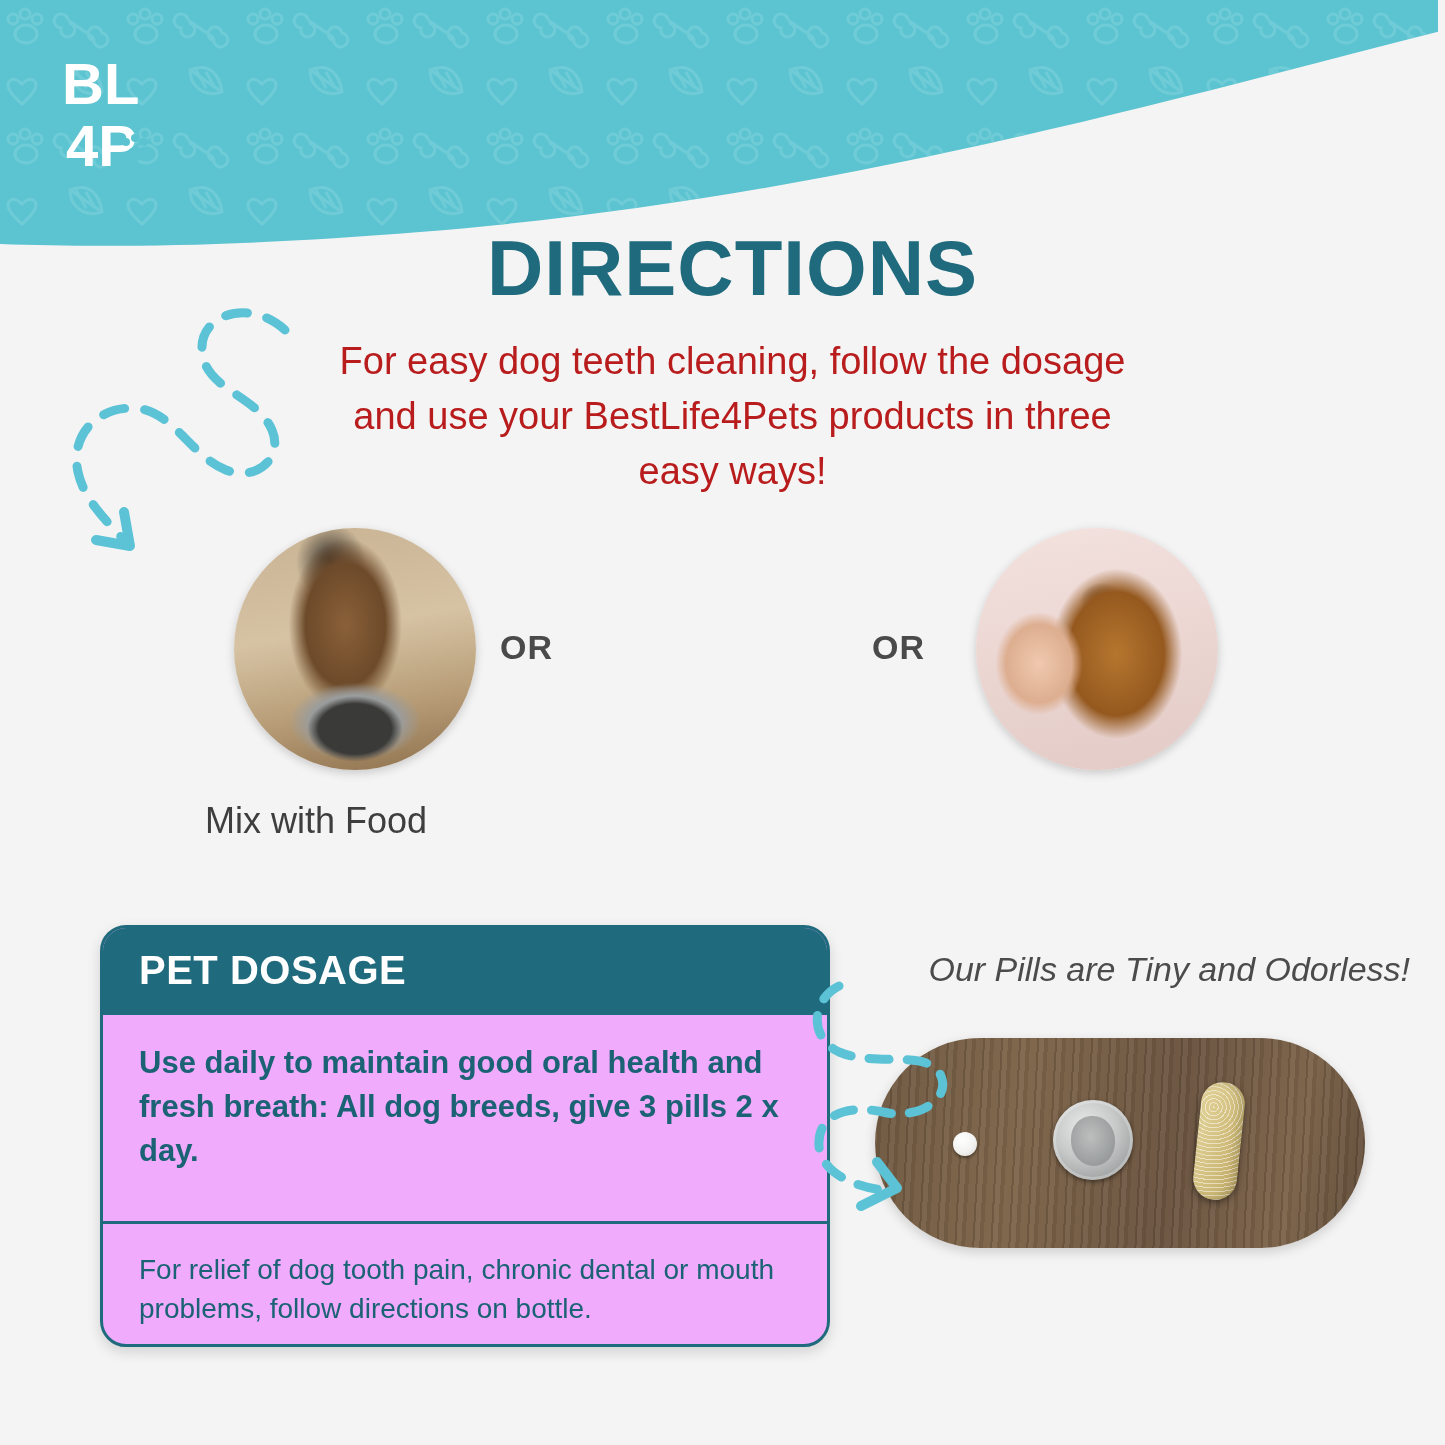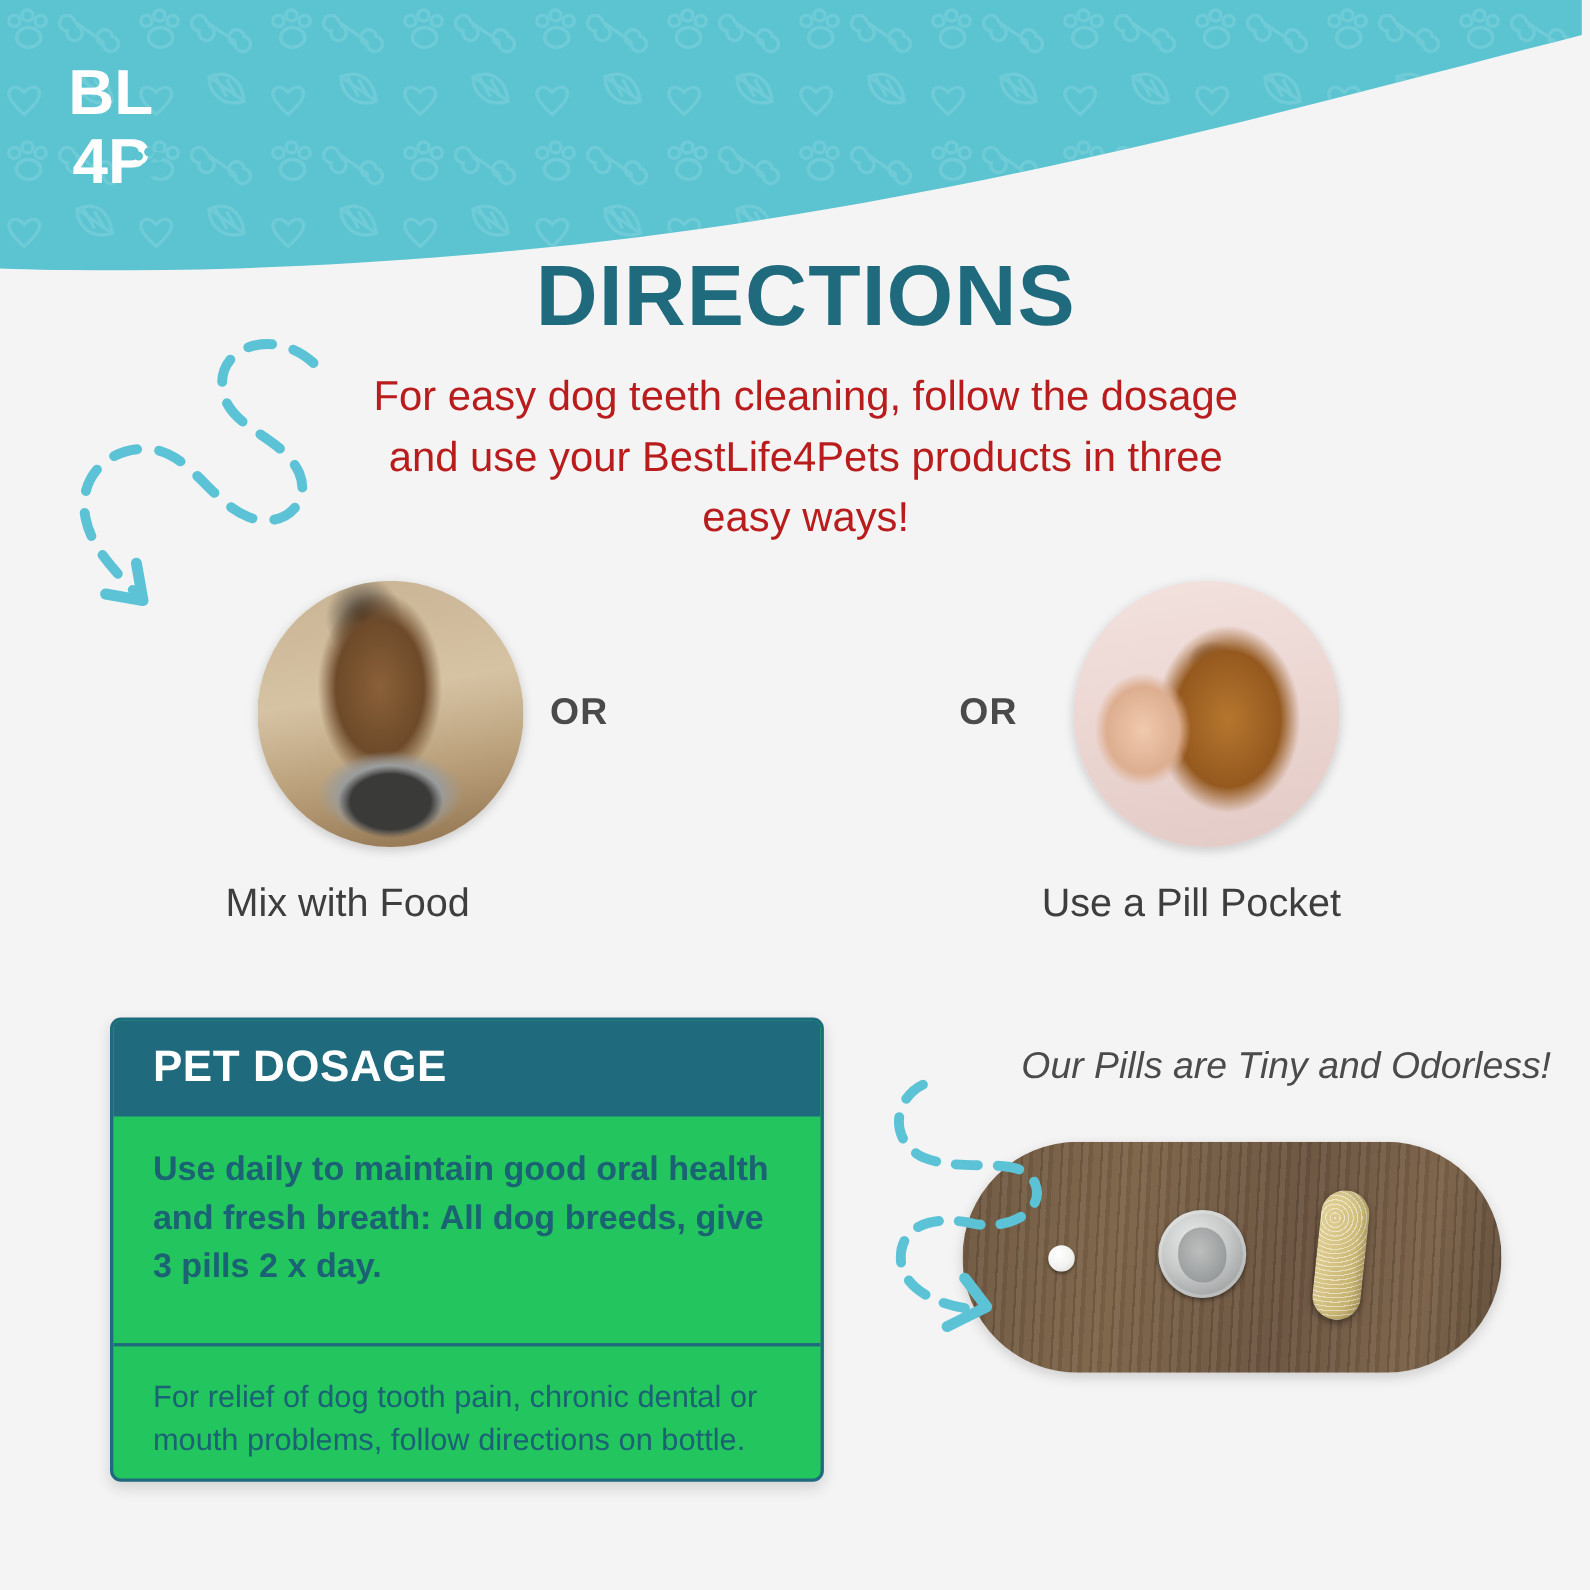--- a/index.html
+++ b/index.html
@@ -138,24 +138,24 @@
       radial-gradient(ellipse 34% 44% at 58% 52%, #b5762e 0%, #95591f 58%, rgba(149,89,31,0) 80%),
       radial-gradient(ellipse 12% 10% at 52% 30%, #2c2420 0%, rgba(44,36,32,0) 75%),
       linear-gradient(170deg, #f3e2df 0%, #ecd7d3 45%, #e3cbc6 100%);
   }
 
   
   #dosage-card {
     position: absolute;
     left: 100px;
     top: 925px;
-    width: 649px;
+    width: 730px;
     border: 3px solid #1f6b7d;
-    border-radius: 10px;
-    background: #22c55e;
+    border-radius: 26px;
+    background: #f0abfc;
     overflow: hidden;
     box-shadow: 0 5px 14px rgba(0,0,0,0.14);
   }
   #dosage-header {
     background: #1f6b7d;
     padding: 20px 36px 22px 36px;
   }
   #dosage-title {
     color: #ffffff;
     font-size: 40px;
@@ -338,21 +338,20 @@
 
   <div class="or-divider" style="left:500px;">OR</div>
 
 
   <div class="or-divider" style="left:872px;">OR</div>
 
   <div class="option-item" style="left:947px;">
     <div class="option-circle">
       <div class="photo photo-pocket"></div>
     </div>
-    <div class="option-label">Use a Pill Pocket</div>
   </div>
 
 </div>
 
 <div id="dosage-card">
   <div id="dosage-header">
     <div id="dosage-title">PET DOSAGE</div>
   </div>
   <div id="dosage-primary">
     <div id="dosage-primary-text">Use daily to maintain good oral health and fresh breath: All dog breeds, give 3 pills 2 x day.</div>

